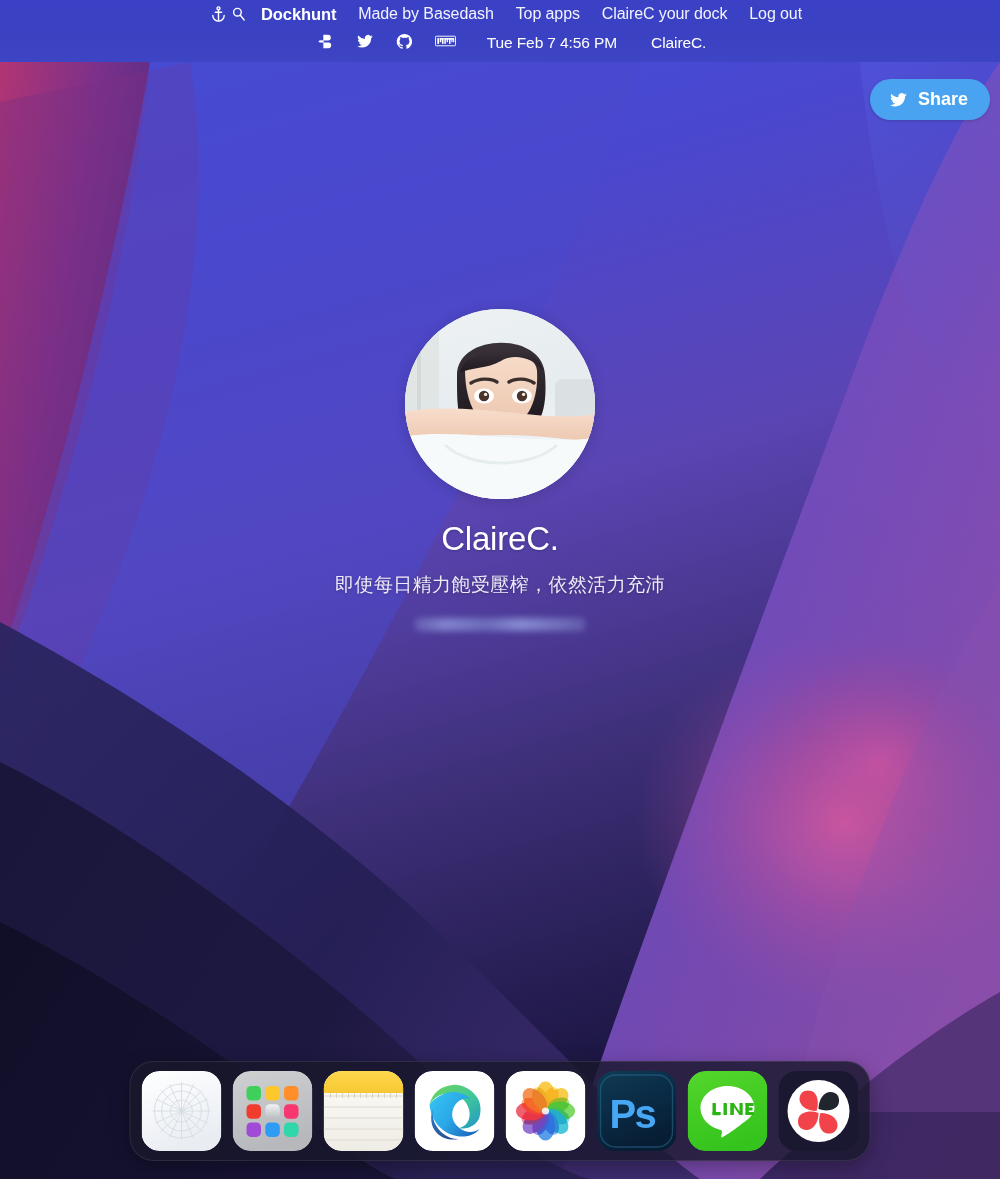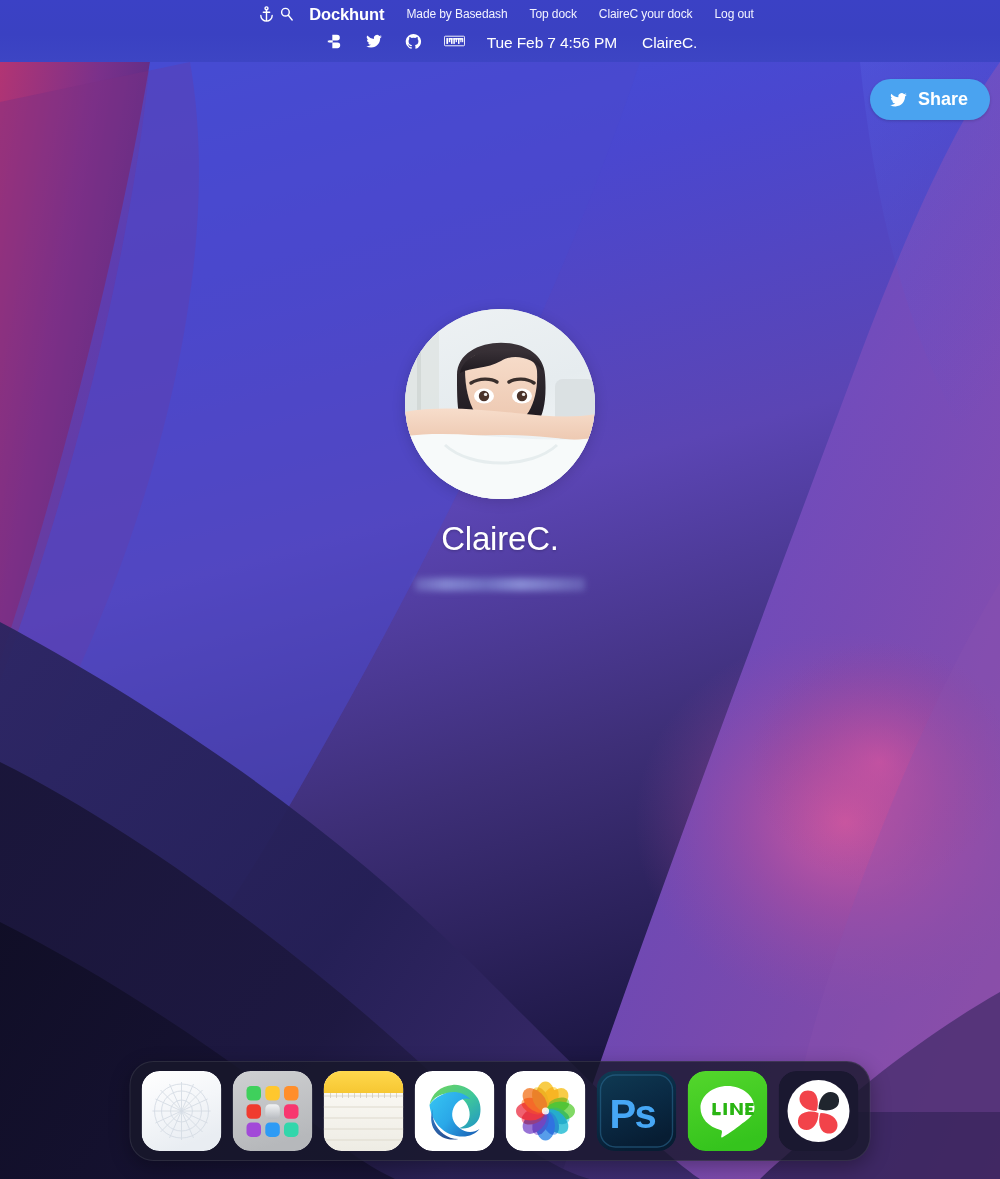--- a/index.html
+++ b/index.html
@@ -17,40 +17,40 @@
     background: linear-gradient(180deg, #3b41c5 0%, #3a41c2 55%, #3d45c4 100%);
     z-index: 50;
     overflow: hidden;
   }
   .menubar-row {
     display: flex; align-items: center; justify-content: center;
     width: 100%;
     padding-left: 24px;
   }
   .menubar-row.row1 { height: 28px; gap: 0px; }
-  .menubar-row.row2 { height: 30px; gap: 0px; }
+  .menubar-row.row2 { height: 30px; gap: 9px; }
 
   .mb-icons-left {
     display: flex; align-items: center; gap: 3px;
     margin-right: 14px;
     color: #ffffff;
   }
   .mb-icons-left svg { display: block; }
 
   .mb-brand {
     color: #ffffff;
     font-size: 16.5px;
     font-weight: bold;
     letter-spacing: -0.1px;
     margin-right: 22px;
     white-space: nowrap;
   }
   .mb-link {
     color: #f2f3ff;
-    font-size: 12px;
+    font-size: 16px;
     font-weight: normal;
     margin-right: 22px;
     white-space: nowrap;
     letter-spacing: -0.1px;
   }
   .mb-link:last-of-type { margin-right: 12px; }
 
   .mb-social {
     display: flex; align-items: center;
     gap: 22px;
@@ -179,21 +179,21 @@
       <span title="search">
         <svg width="17" height="18" viewBox="0 0 24 24" fill="none" stroke="#ffffff" stroke-width="2" stroke-linecap="round">
           <circle cx="10.5" cy="9.5" r="5.4"></circle>
           <line x1="14.6" y1="13.8" x2="20" y2="20.5"></line>
         </svg>
       </span>
     </span>
 
     <span class="mb-brand">Dockhunt</span>
     <span class="mb-link">Made by Basedash</span>
-    <span class="mb-link">Top dock</span>
+    <span class="mb-link">Top apps</span>
     <span class="mb-link">ClaireC your dock</span>
     <span class="mb-link">Log out</span>
   </div>
 
   <div class="menubar-row row2">
     <span class="mb-social">
 
       <span class="sicon" title="Basedash">
         <svg width="16" height="17" viewBox="0 0 24 24">
           <path fill="#ffffff" d="M8 2h7a4.2 4.2 0 0 1 0 8.4H8V2z"></path>
@@ -364,20 +364,21 @@
         <circle cx="118.6" cy="85.4" r="1.7" fill="#ffffff" opacity="0.9"></circle>
 
         <path d="M-6 104 C30 96 70 100 110 104 C140 107 170 110 196 104 L196 134 C160 130 128 126 96 126 C58 126 20 130 -6 136 Z" fill="url(#avSkin)"></path>
 
         <path d="M-6 128 C30 122 70 126 110 129 C142 131 172 132 196 128 L196 190 L-6 190 Z" fill="#f7fafa"></path>
         <path d="M40 136 C66 160 126 160 152 136" stroke="#e6edee" stroke-width="3" fill="none"></path>
       </svg>
     </div>
 
     <div class="profile-name">ClaireC.</div>
+    <div class="profile-bio">即使每日精力飽受壓榨，依然活力充沛</div>
     <div class="profile-link-redacted"></div>
   </div>
 
   <div class="dock">
 
     <div class="dock-item">
       <svg viewBox="0 0 80 80">
         <defs>
           <linearGradient id="safBg" x1="0" y1="0" x2="0.4" y2="1">
             <stop offset="0%" stop-color="#ffffff"></stop>

